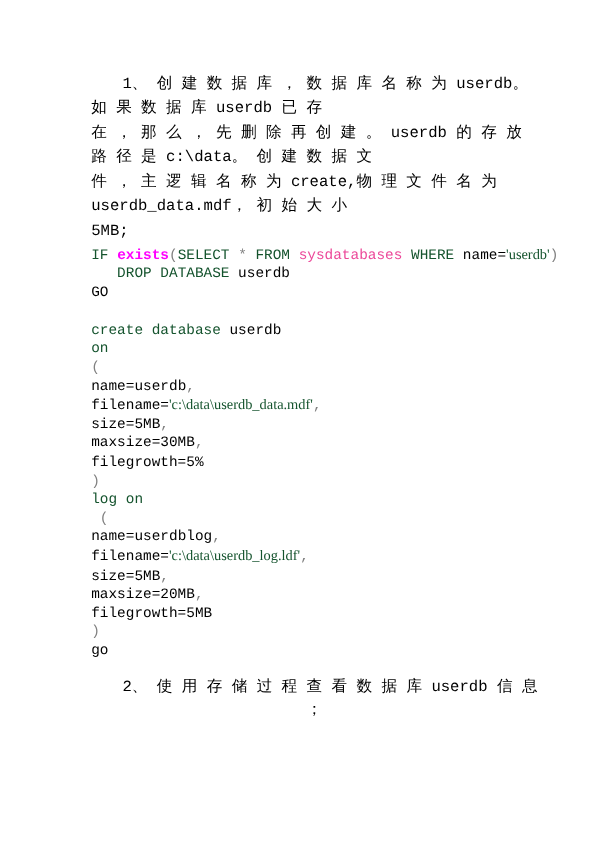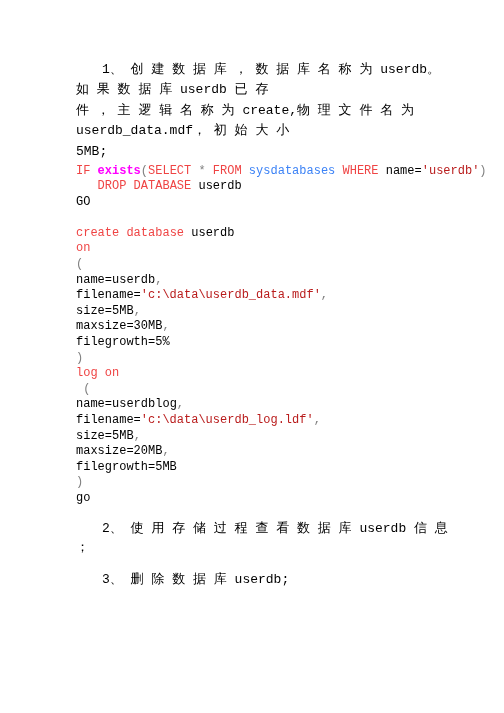--- a/index.html
+++ b/index.html
@@ -22,33 +22,34 @@
   .indent {
     text-indent: 2em;
   }
   .code {
     font-family: "Courier New", monospace;
     font-size: 12px;
     line-height: 1.3;
     white-space: pre;
     margin: 2px 0 2px 0;
   }
-  .blue { color: #ef4444; }
+  .blue { color: #14532d; }
   .gray { color: #808080; }
-  .red  { color: #b91c1c; }
-  .green{ color: #3b82f6; }
+  .red  { color: #14532d; font-family: Liberation Serif, serif; }
+  .green{ color: #ec4899; }
   .mag  { color: #ff00ff; font-weight: bold; }
-  .space-top { margin-top: 12px; }
+  .space-top { margin-top: 12px; text-align: center; }
 </style>
 </head>
 <body>
 
 <div class="page">
 
   <p class="para indent">1、 创 建 数 据 库 ， 数 据 库 名 称 为 userdb。 如 果 数 据 库 userdb 已 存</p>
+  <p class="para">在 ， 那 么 ， 先 删 除 再 创 建 。 userdb 的 存 放 路 径 是 c:\data。 创 建 数 据 文</p>
   <p class="para">件 ， 主 逻 辑 名 称 为 create,物 理 文 件 名 为 userdb_data.mdf， 初 始 大 小</p>
   <p class="para">5MB;</p>
 
   <div class="code"><span class="blue">IF </span><span class="mag">exists</span><span class="gray">(</span><span class="blue">SELECT</span><span class="gray"> * </span><span class="blue">FROM</span><span class="green"> sysdatabases </span><span class="blue">WHERE</span><span> name=</span><span class="red">'userdb'</span><span class="gray">)</span>
 <span class="blue">   DROP</span><span class="blue"> DATABASE</span><span> userdb</span>
 <span>GO</span>
 <span></span>
 <span class="blue">create</span><span class="blue"> database</span><span> userdb</span>
 <span class="blue">on</span>
 <span class="gray">(</span>
@@ -63,15 +64,14 @@
 <span>name=</span><span>userdblog</span><span class="gray">,</span>
 <span>filename=</span><span class="red">'c:\data\userdb_log.ldf'</span><span class="gray">,</span>
 <span>size=</span><span>5MB</span><span class="gray">,</span>
 <span>maxsize=</span><span>20MB</span><span class="gray">,</span>
 <span>filegrowth=</span><span>5MB</span>
 <span class="gray">)</span>
 <span>go</span></div>
 
   <p class="para indent space-top">2、 使 用 存 储 过 程 查 看 数 据 库 userdb 信 息 ；</p>
 
-  <p class="para indent space-top">3、 删 除 数 据 库 userdb;</p>
 
 </div>
 
 </body></html>

